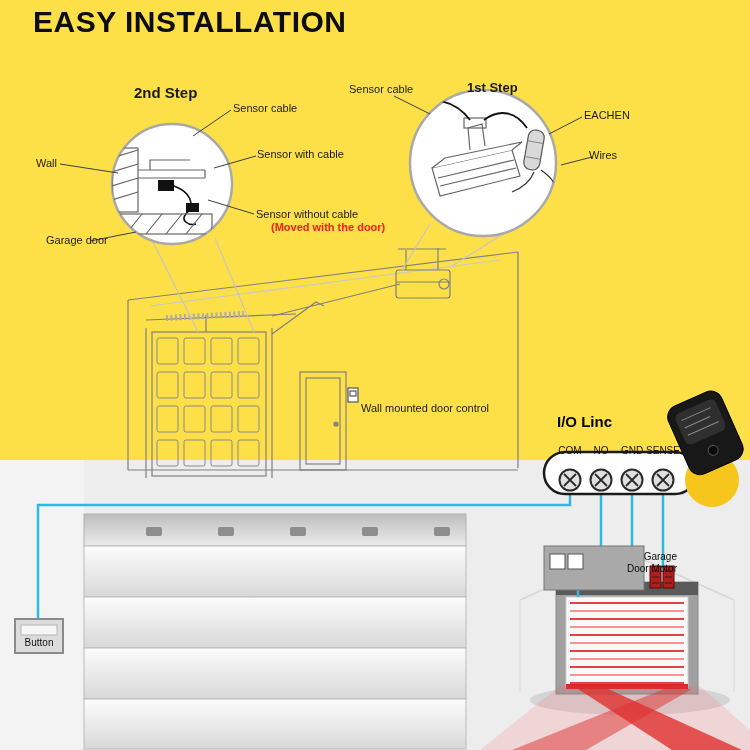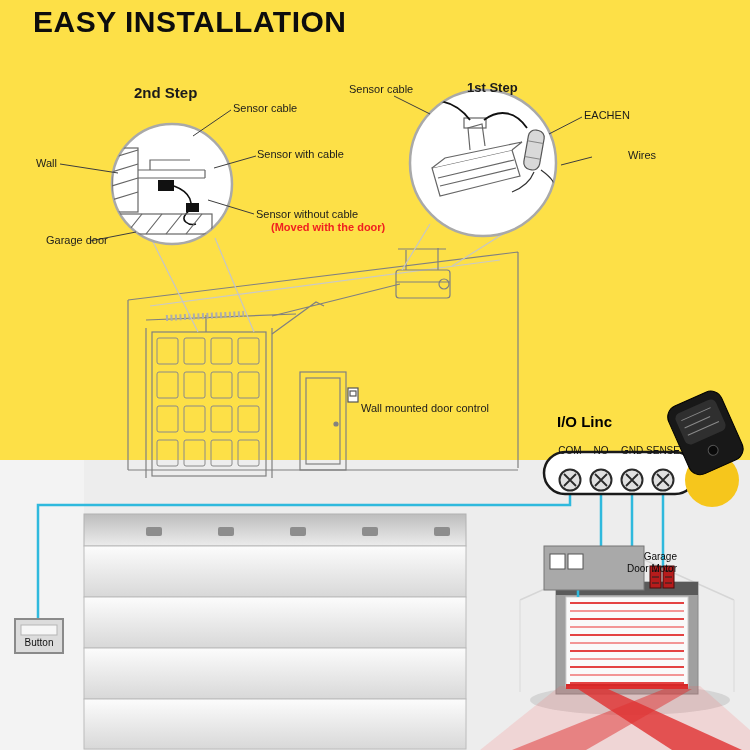--- a/index.html
+++ b/index.html
@@ -12,21 +12,21 @@
   .step2{left:134px;top:84px;font-size:15px;}
   .s2cable{left:233px;top:102px;}
   .wall{left:36px;top:157px;}
   .swc{left:257px;top:148px;}
   .swoc{left:256px;top:208px;}
   .moved{left:246px;top:221px;color:#f02020;font-weight:bold;margin-left:25px;}
   .gdoor{left:46px;top:234px;}
   .step1{left:467px;top:49px;font-size:13px;margin-top:32px;}
   .s1cable{left:349px;top:83px;}
   .eachen{left:584px;top:109px;}
-  .wires{left:628px;top:149px;}
+  .wires{left:589px;top:149px;}
   .wallctl{left:361px;top:390px;margin-top:12px;}
   .iolinc{left:557px;top:413px;font-size:15px;color:#000;}
   .term{top:445px;font-size:10px;font-weight:normal;transform:translateX(-50%);color:#111;}
   .t0{left:570px;} .t1{left:601px;} .t2{left:632px;} .t3{left:663px;}
   .motor{left:583px;top:551px;width:58px;font-size:10px;text-align:right;white-space:pre-line;color:#0a0a0a;margin-left:36px;}
   .button{left:15px;top:637px;width:48px;text-align:center;font-size:10px;color:#111;}
 </style>
 </head>
 <body>
 

